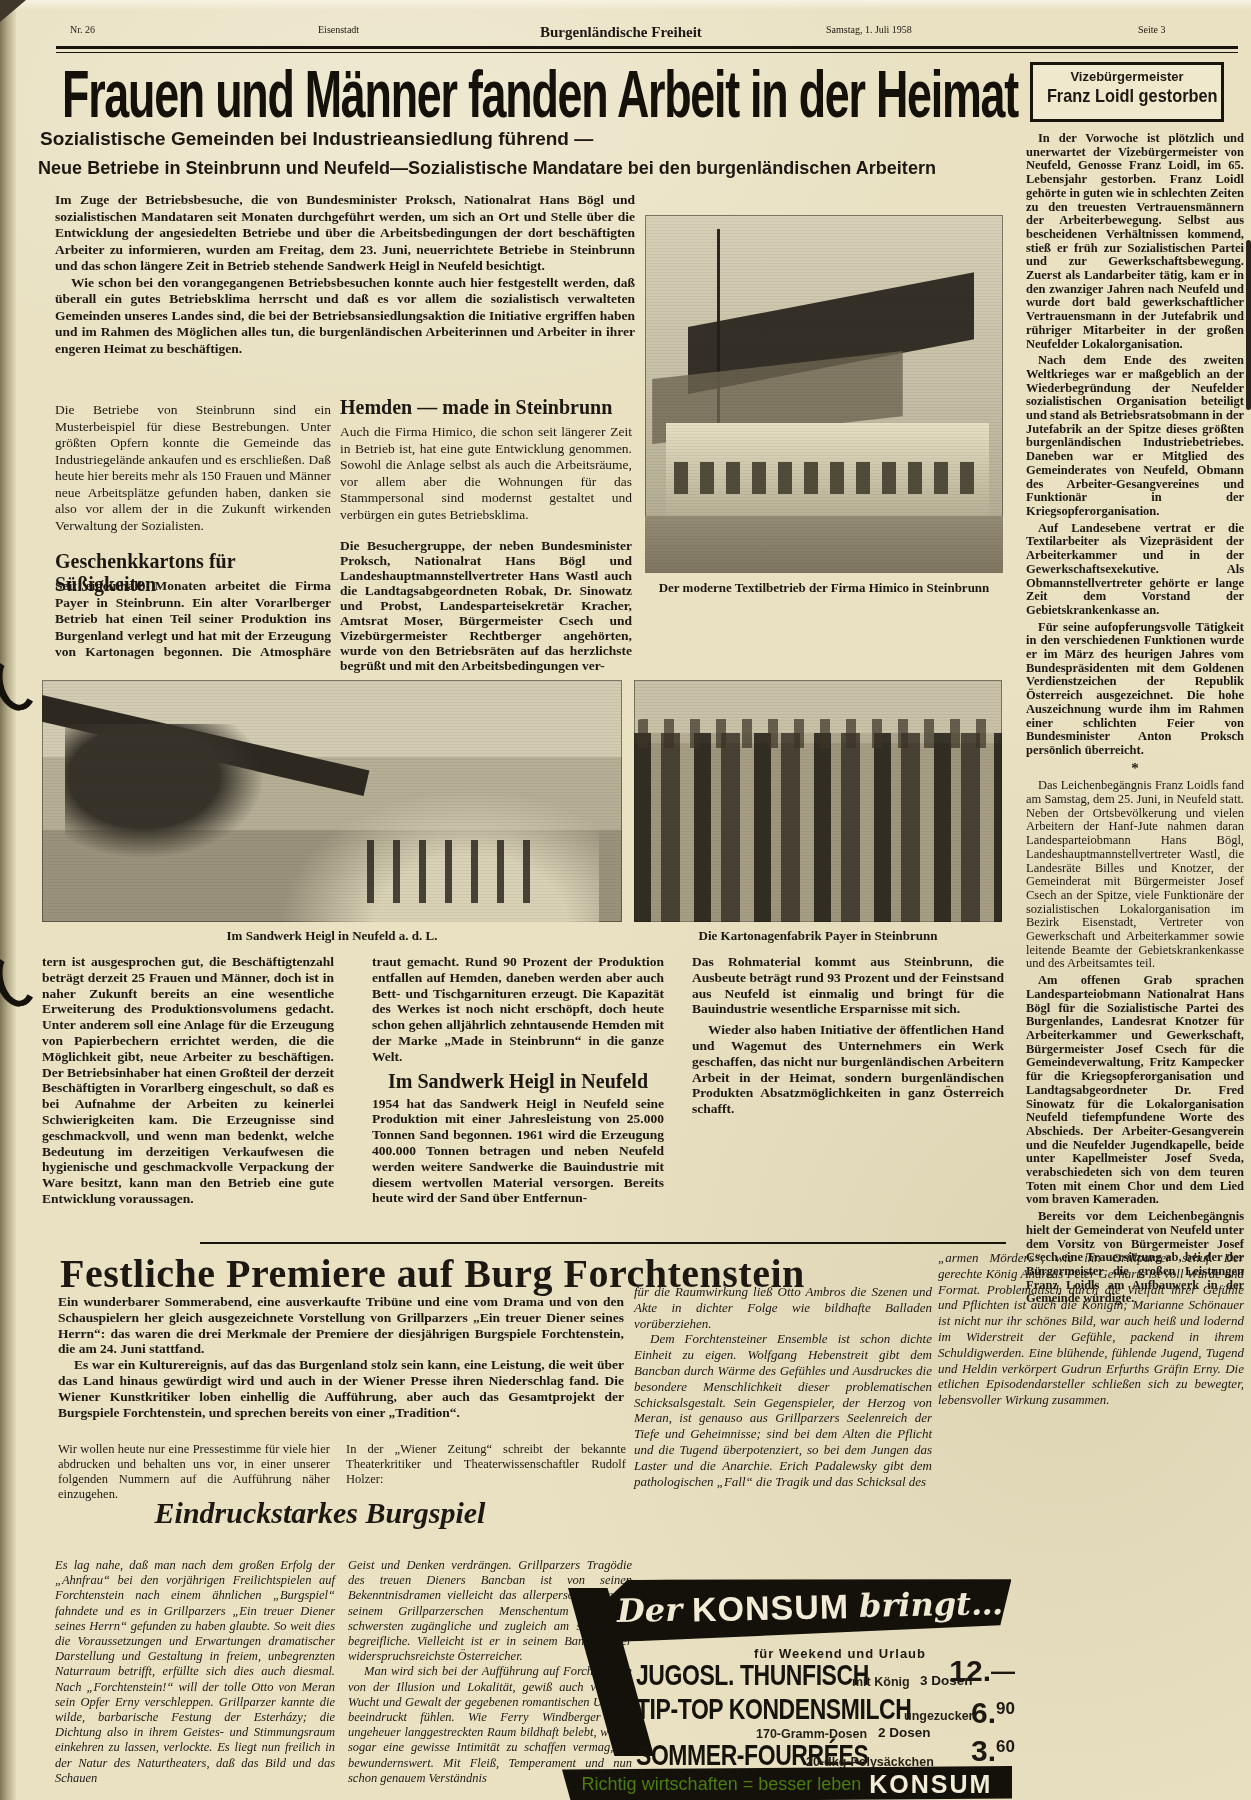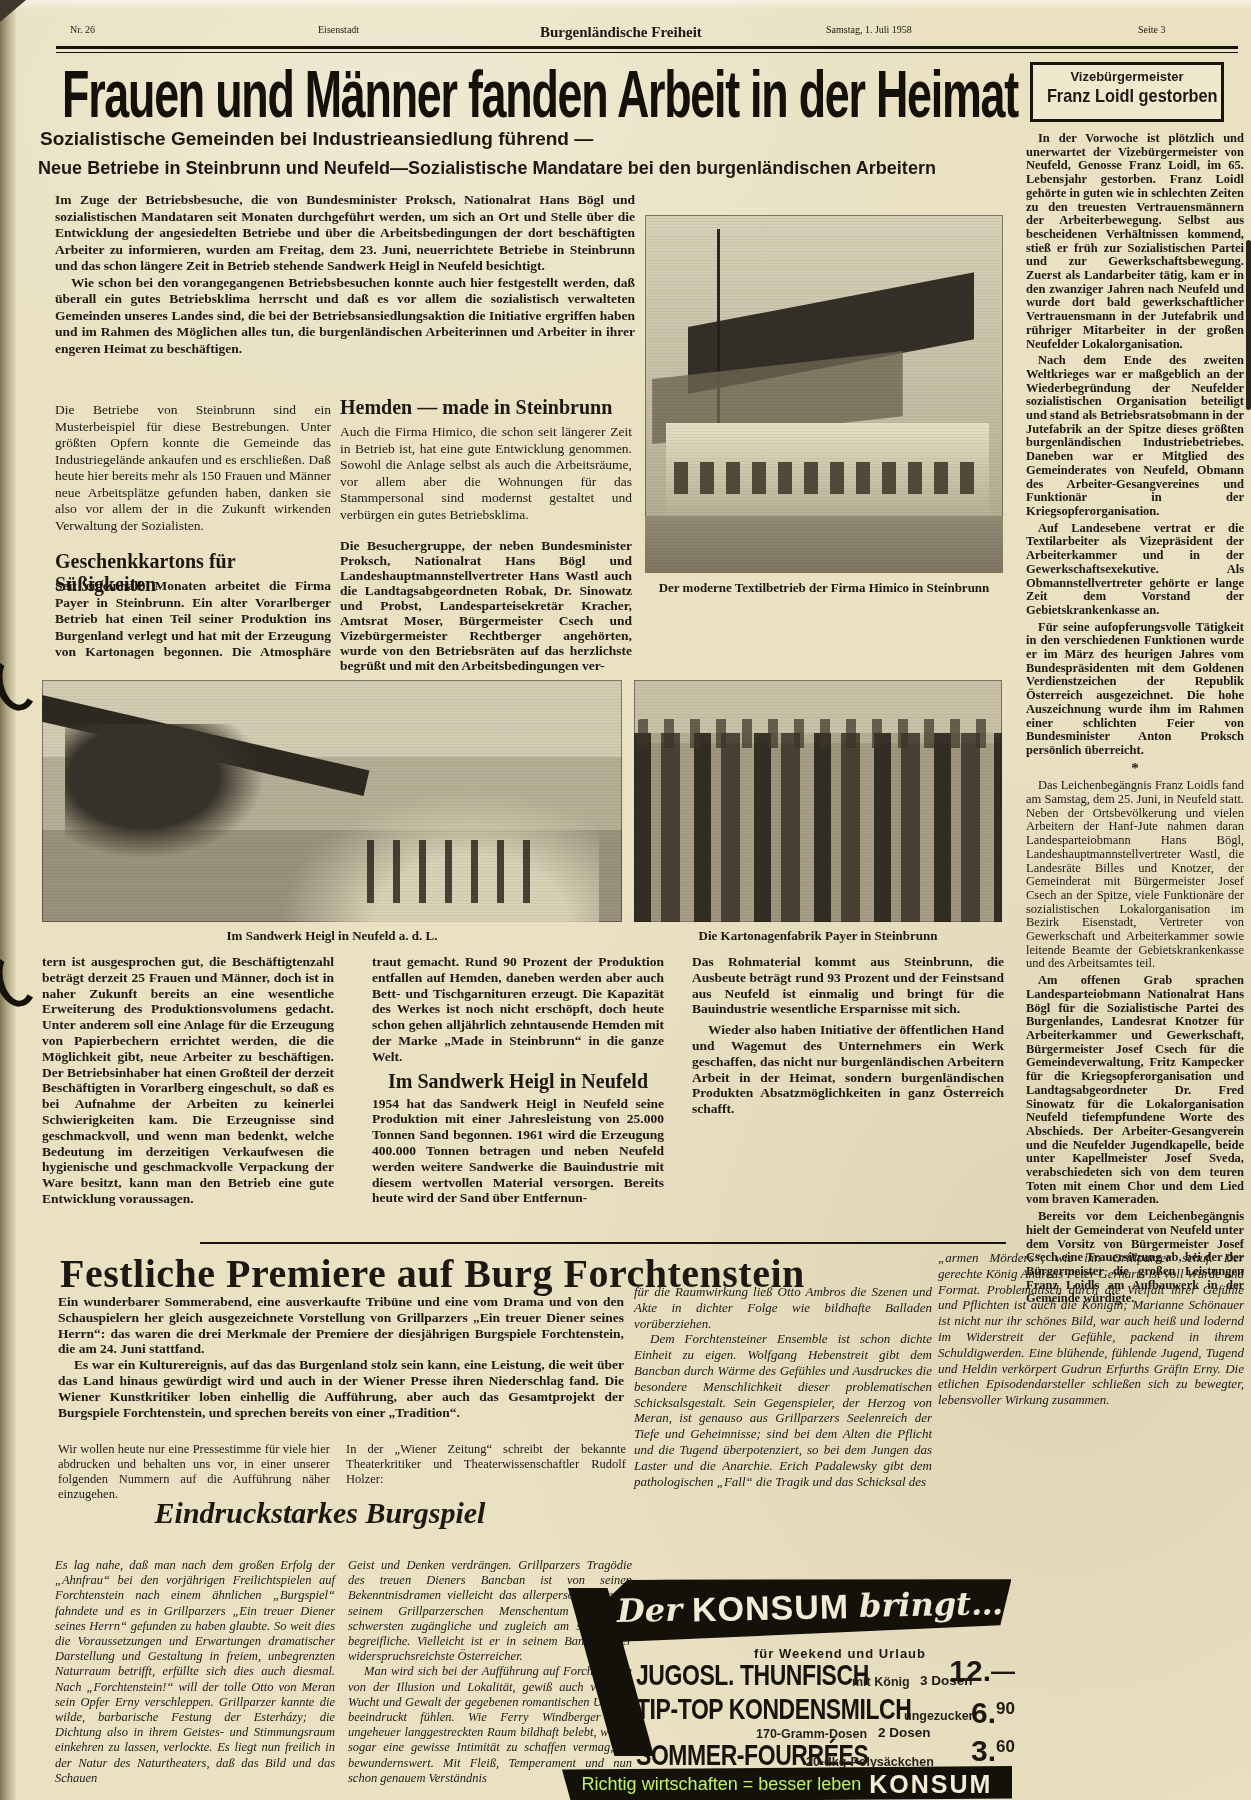--- a/index.html
+++ b/index.html
@@ -111,21 +111,21 @@
   .prod-small{position:absolute;font:700 12.5px "Liberation Sans",sans-serif;color:#241f16;}
   .prod-qty{position:absolute;font:700 13.5px "Liberation Sans",sans-serif;}
   .prod-price{position:absolute;right:0;font:700 30px "Liberation Sans",sans-serif;white-space:nowrap;}
   .prod-price .sub{font-size:17px;position:relative;top:-9px;}
   .prod-price .dash{font-size:24px;position:relative;top:-2px;}
   #p1-name{left:76px;top:86px;} #p1-q{left:292px;top:103px;} #p1-qty{left:360px;top:101px;} #p1-price{top:82px;}
   #p2-name{left:76px;top:120px;} #p2-q{left:344px;top:137px;} #p2-q2{left:196px;top:155px;font-weight:700;} #p2-qty{left:318px;top:153px;} #p2-price{top:124px;}
   #p3-name{left:76px;top:166px;} #p3-q{left:246px;top:183px;} #p3-price{top:162px;}
   #ad-bar{position:absolute;left:2px;top:194px;width:450px;height:36px;background:#14110b;
     clip-path:polygon(0 10%,100% 0,100% 90%,2% 100%);display:flex;align-items:center;justify-content:center;gap:8px;}
-  #ad-slogan{font:400 18px "Liberation Sans",sans-serif;color:#bef264;}
+  #ad-slogan{font:400 18px "Liberation Sans",sans-serif;color:#4d7c0f;}
   #ad-brand-bottom{font:700 25px "Liberation Sans",sans-serif;color:#f2ecd6;letter-spacing:2px;}
 </style>
 </head>
 <body>
 
 <div id="page">
   <div class="abs" id="edge-left"></div>
   <div class="abs" id="edge-top"></div>
   <div class="abs" id="corner-tear"></div>
   <div class="abs" id="edge-right-mark"></div>

